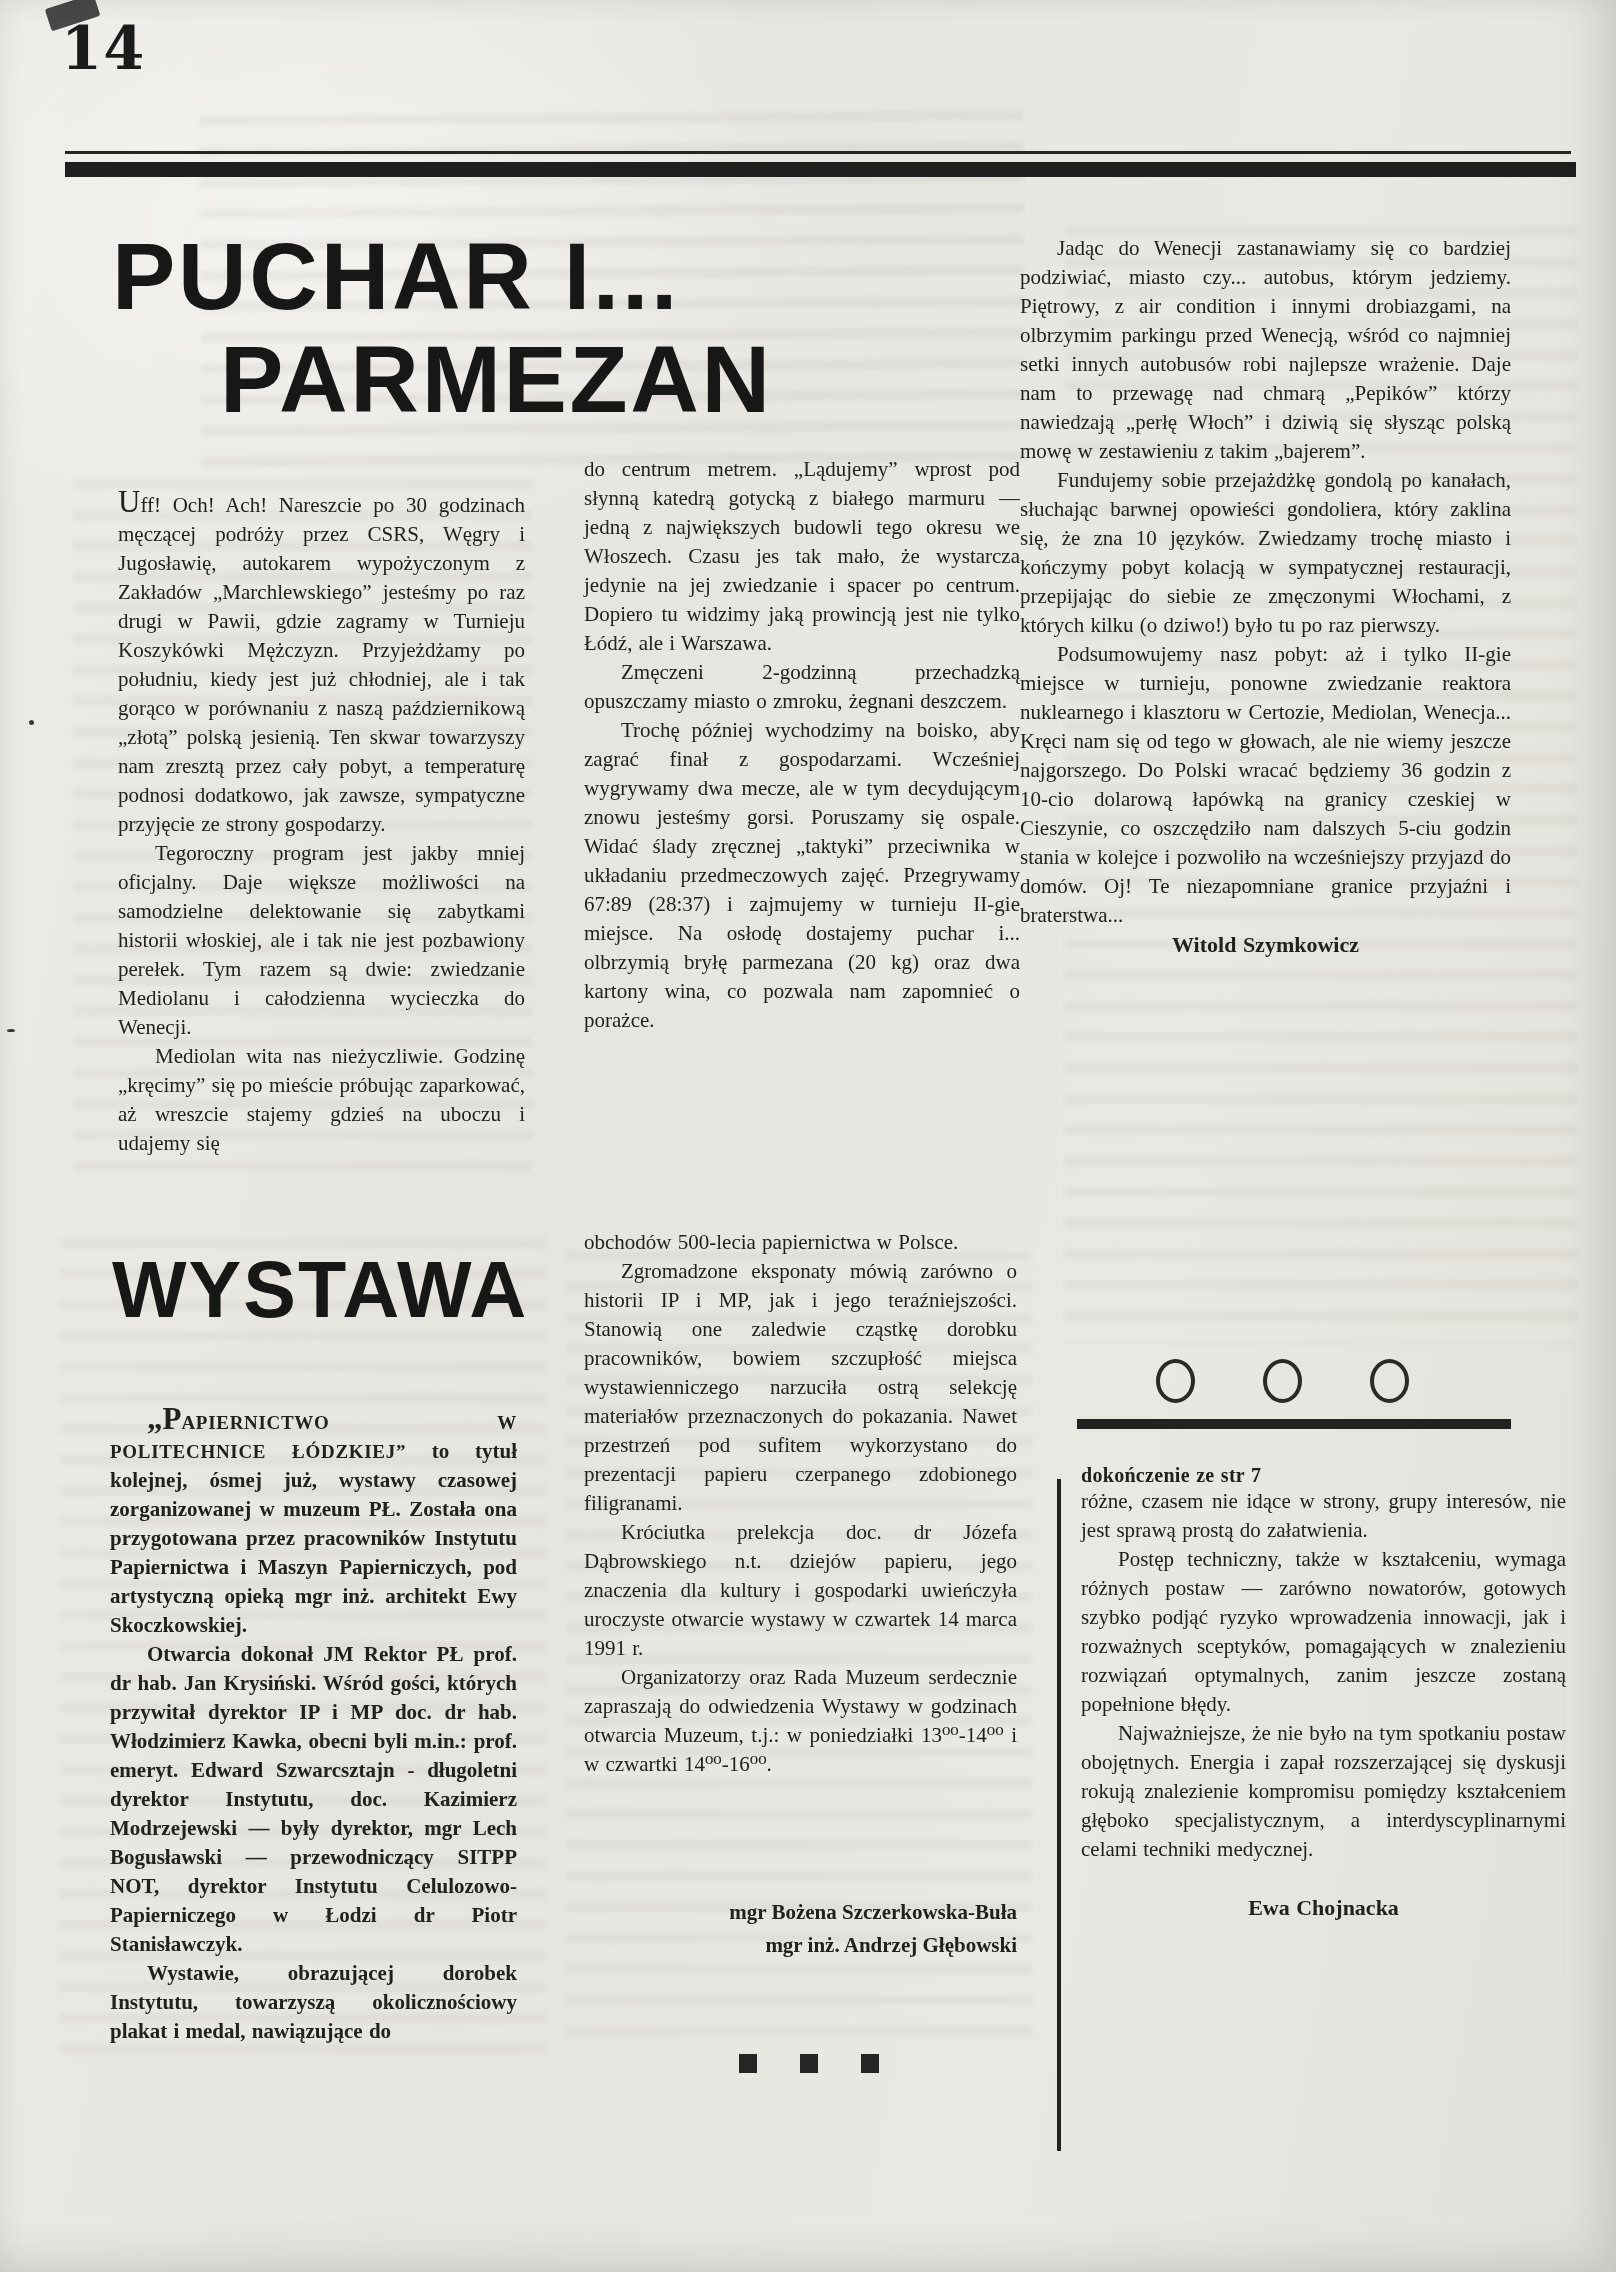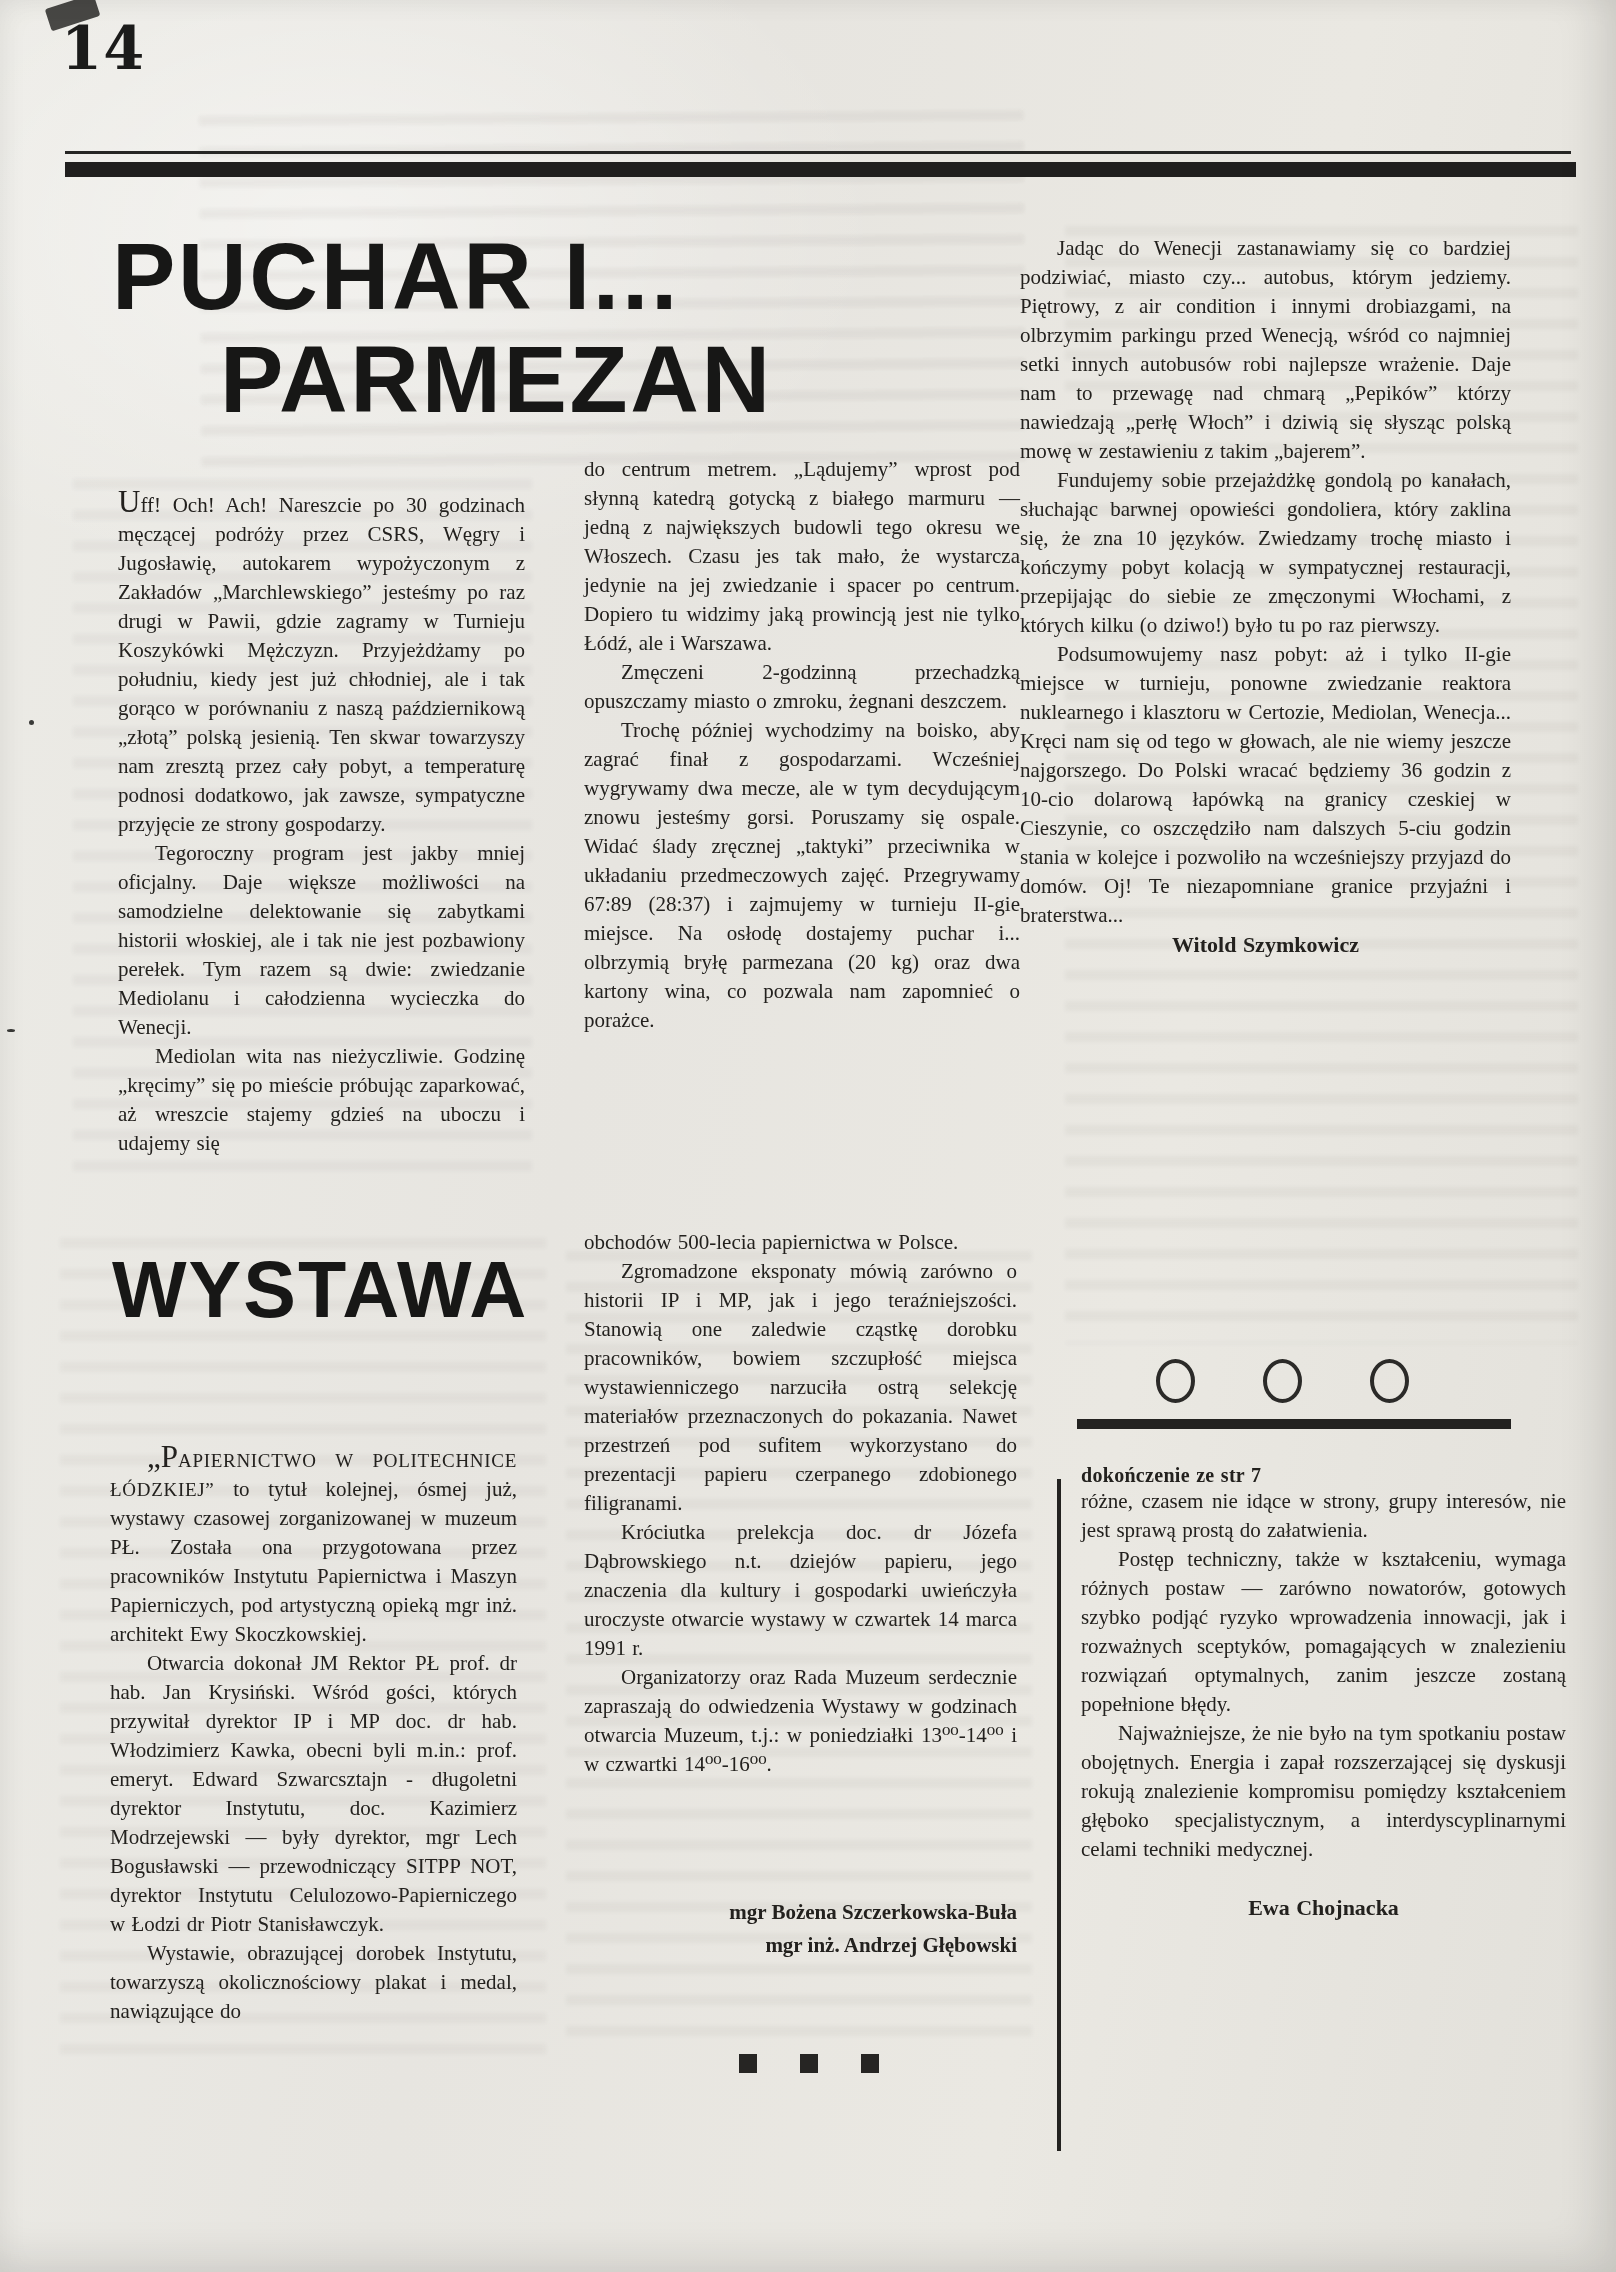--- a/index.html
+++ b/index.html
@@ -61,21 +61,21 @@
   .col{
     position:absolute;
     font-size:21px;line-height:29px;text-align:justify;
     color:#23211e;word-spacing:1px;
   }
   .col p{margin:0;}
   .col p.indent{text-indent:37px;}
   .c-a1c1{left:118px;top:439px;width:407px;margin-top:47px;}
   .c-a1c2{left:584px;top:455px;width:436px;}
   .c-a1c3{left:1020px;top:234px;width:491px;}
-  .c-a2c1{left:110px;top:1441px;width:407px;}
+  .c-a2c1{left:110px;top:1403px;width:407px;font-weight:bold;}
   .c-a2c2{left:584px;top:1228px;width:433px;}
   .c-cont{left:1081px;top:1463px;width:485px;}
 
   .lead-u{font-size:31px;font-weight:400;line-height:1;}
   .lead-cap{font-size:31px;line-height:1;}
   .caps{font-size:19px;letter-spacing:0.7px;}
 
   .byline{
     text-align:center;font-weight:700;font-size:22px;margin-top:14.6px;
   }

